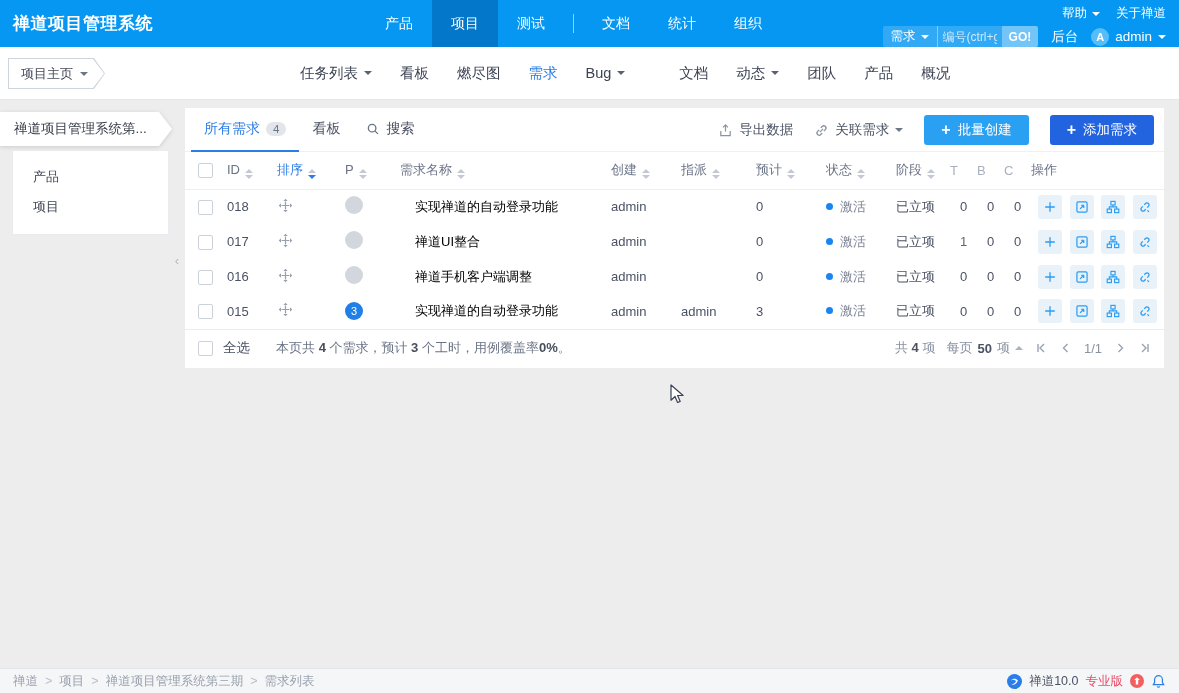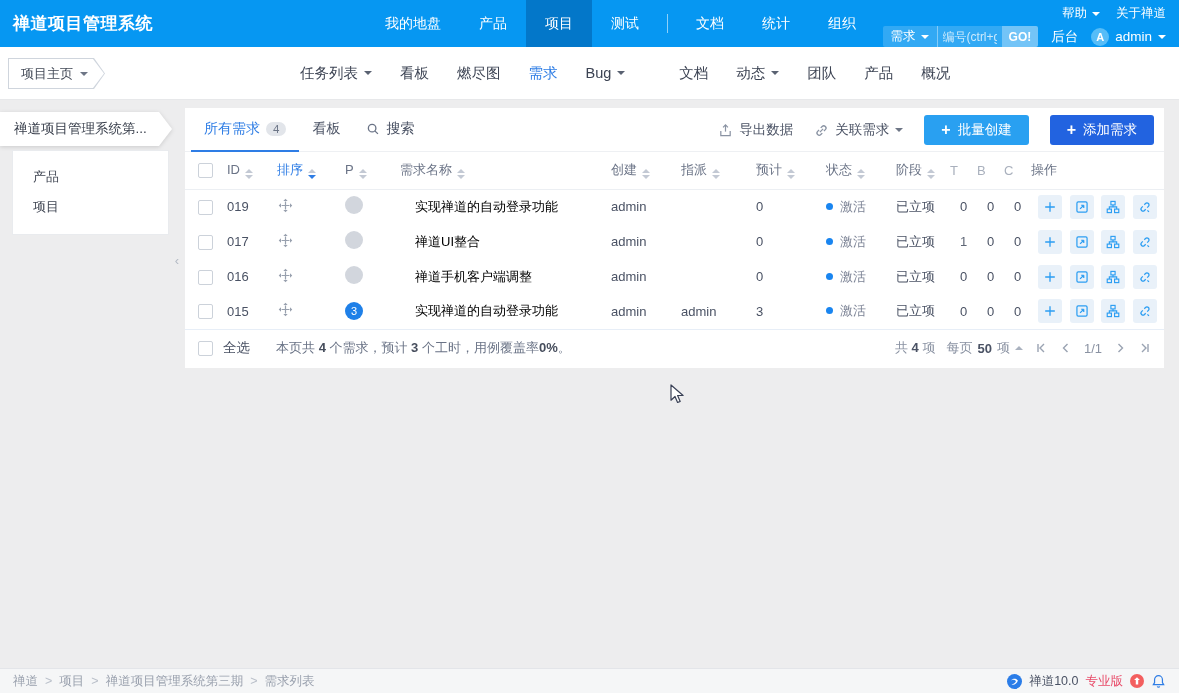--- a/index.html
+++ b/index.html
@@ -121,23 +121,20 @@
   
   .mouse-cursor { position:absolute; left:667px; top:383px; pointer-events:none; }
 </style>
 </head>
 <body>
 
 <div class="topbar">
   <div class="logo">禅道项目管理系统</div>
   <div class="topmenu">
       <span class="topmenu-item">
-        <span class="lbl">我的地盘</span>
-      </span>
-      <span class="topmenu-item">
         <span class="lbl">产品</span>
       </span>
       <span class="topmenu-item active">
         <span class="lbl">项目</span>
       </span>
       <span class="topmenu-item">
         <span class="lbl">测试</span>
       </span>
       <span class="topmenu-divider"></span>
       <span class="topmenu-item">
@@ -338,21 +335,21 @@
             </span></th>
           <th class="hc hc-10"><span class="hlbl muted">T</span></th>
           <th class="hc hc-11"><span class="hlbl muted">B</span></th>
           <th class="hc hc-12"><span class="hlbl muted">C</span></th>
           <th class="hc hc-13"><span class="hlbl">操作</span></th>
         </tr>
       </thead>
     <tbody>
         <tr class="trow">
     <td class="c-cb"><span class="cb"></span></td>
-    <td class="c-id"><span class="v-id">019</span></td>
+    <td class="c-id"><span class="v-id">018</span></td>
     <td class="c-sort">
       <span class="drag">
         <svg width="15" height="15" viewBox="0 0 16 16" fill="#98a0ae">
                 <path d="M8 .8l2.3 2.4H5.7L8 .8zM8 15.2l-2.3-2.4h4.6L8 15.2zM.8 8l2.4-2.3v4.6L.8 8zM15.2 8l-2.4 2.3V5.7L15.2 8zM7.35 3.8h1.3v8.4h-1.3zM3.8 7.35h8.4v1.3H3.8z"></path>
               </svg>
       </span>
     </td>
     <td class="c-p"><span class="pri v-pri p-gray"></span></td>
     <td class="c-title"><a class="v-title">实现禅道的自动登录功能</a></td>
     <td class="c-open"><span class="v-open">admin</span></td>

